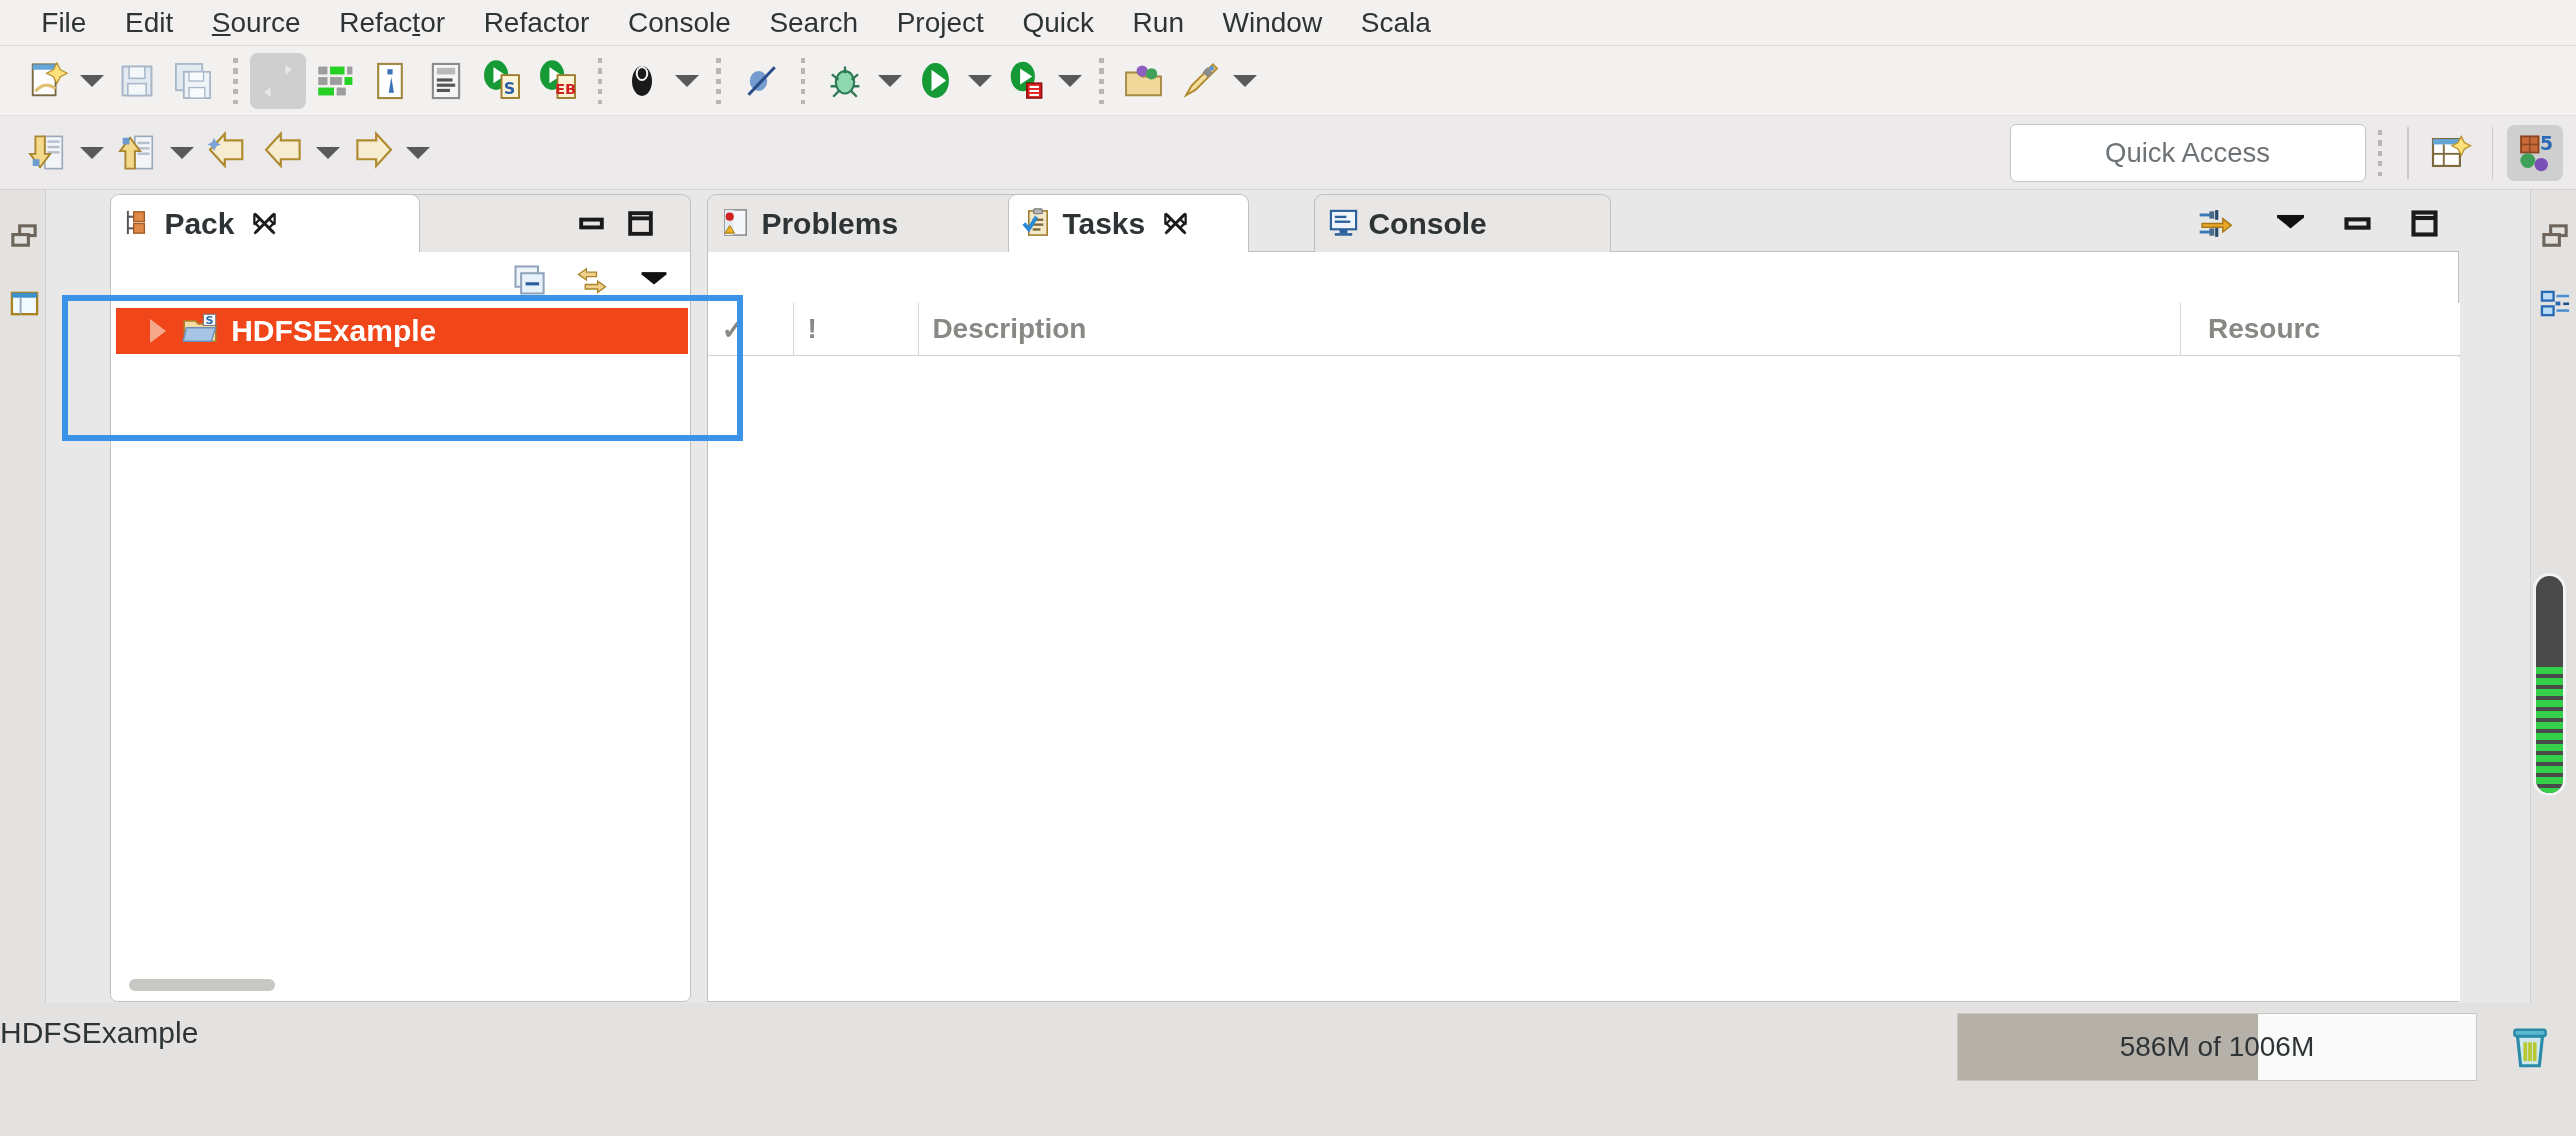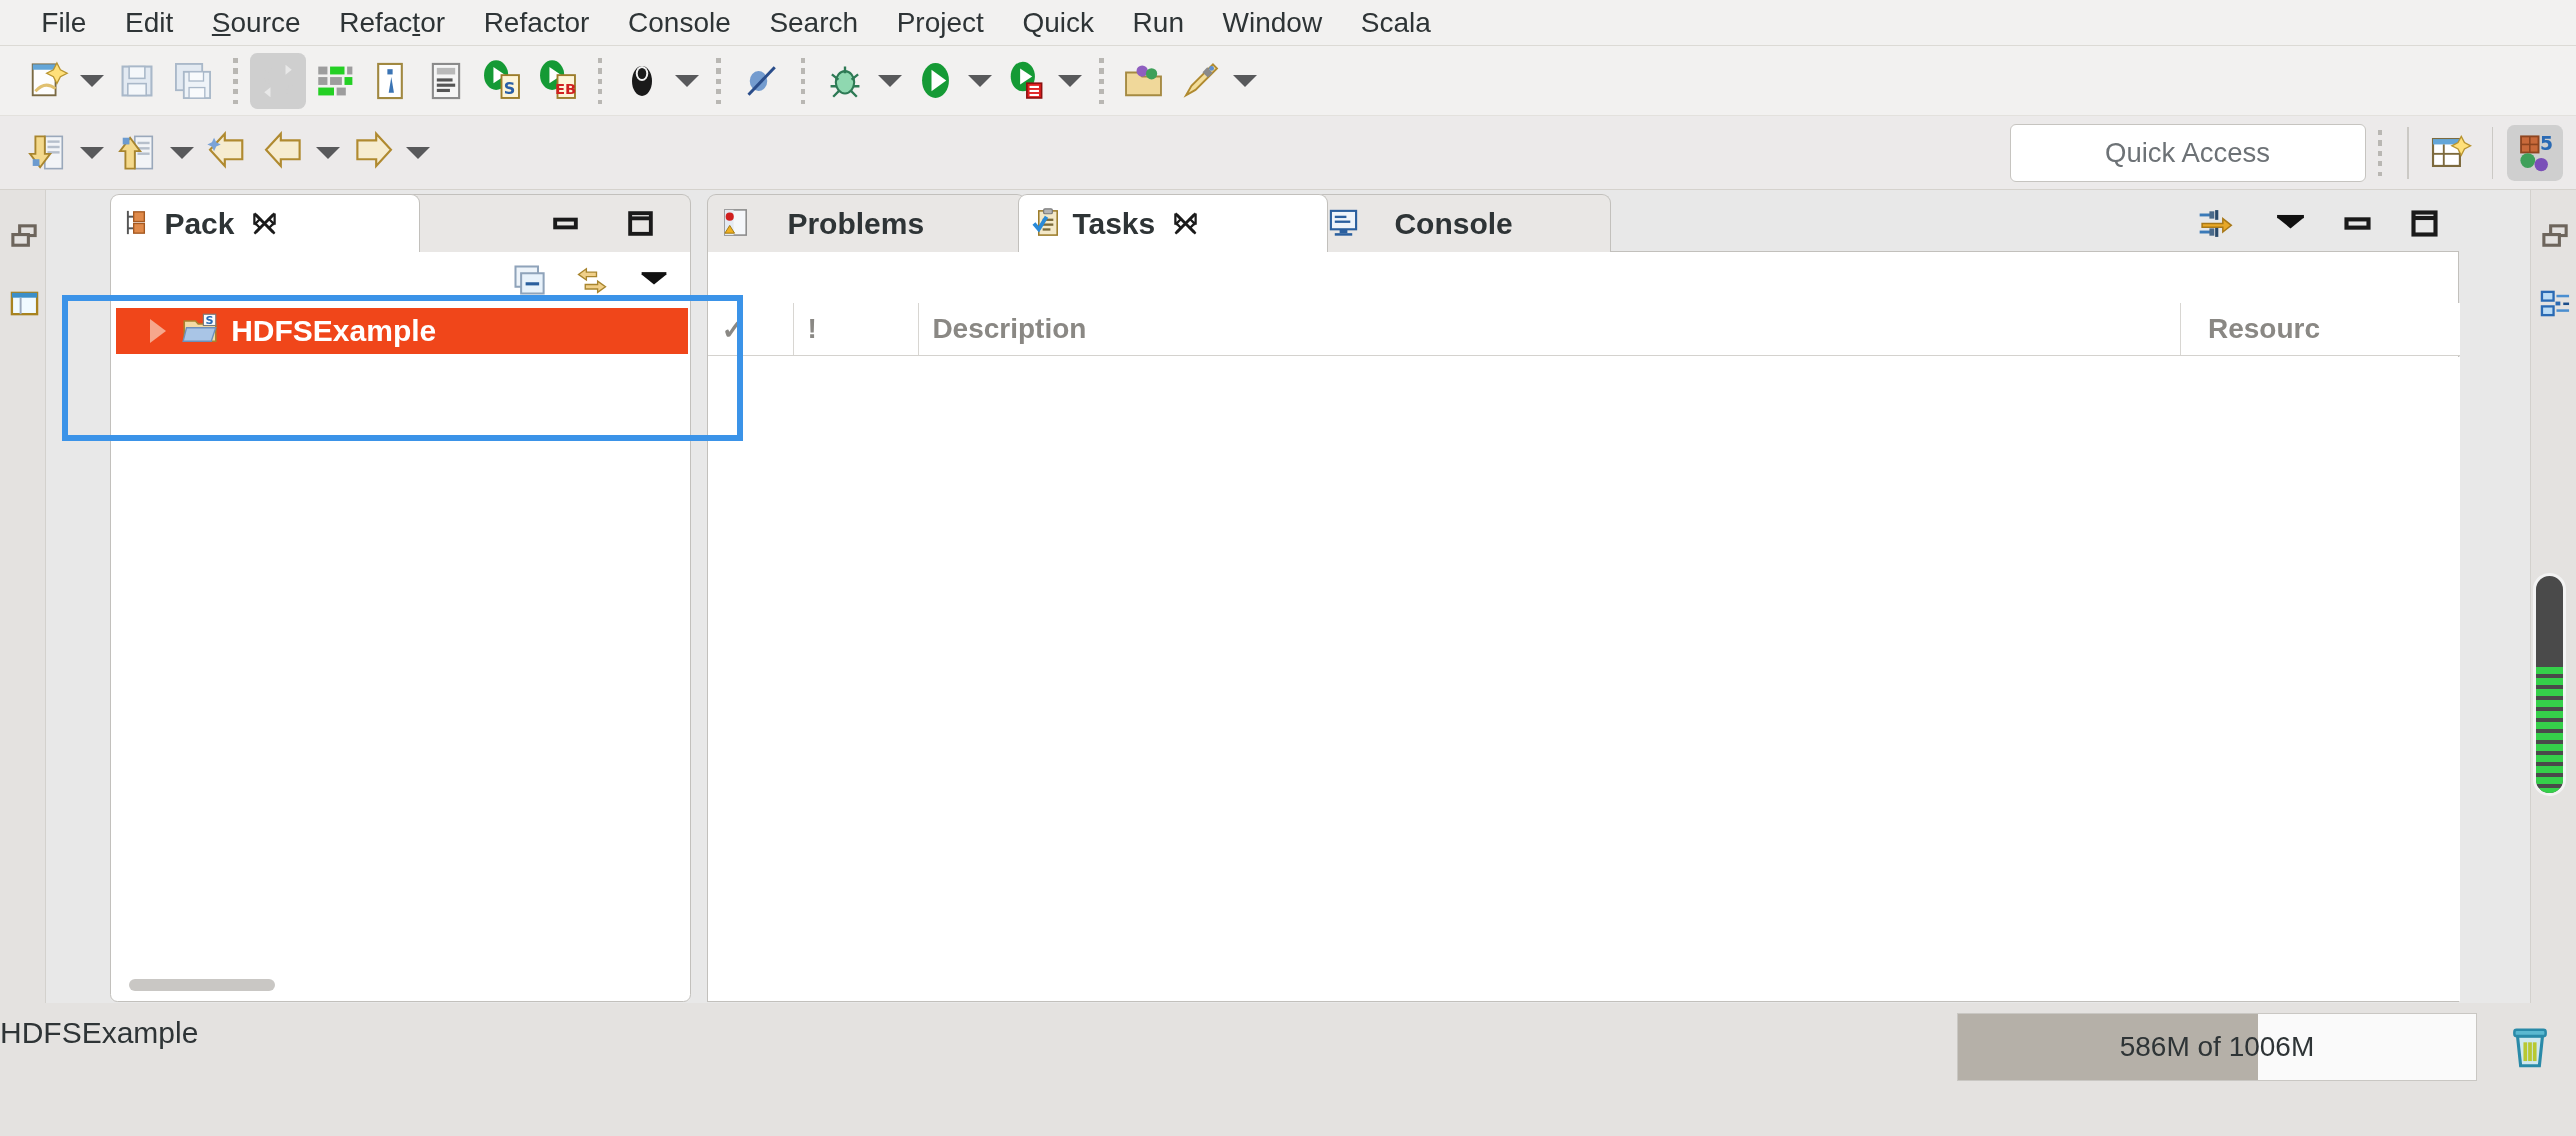--- a/index.html
+++ b/index.html
@@ -100,21 +100,21 @@
   }
   .tab {
     position: absolute; height: 58px;
     display: flex; align-items: center;
     border: 0.7px solid #c2c0bc;
     border-bottom: none;
     border-radius: 9px 9px 0 0;
     padding: 0 13.4px;
   }
   .tab.active { background: #ffffff; z-index: 3; }
-  .tab.inactive { background: #e9e7e5; z-index: 1; gap: 26px; }
+  .tab.inactive { background: #e9e7e5; z-index: 1; }
   .tab-label {
     font-size: 30px; font-weight: bold; color: #2e3436; white-space: nowrap;
     margin-left: 9px;
   }
   .tab-close {
     margin-left: 16.3px; width: 28px; height: 28px;
     display: flex; align-items: center; justify-content: center;
   }
   .pkg-body {
     position: absolute; left: 0; top: 57px; width: 581px; height: 751px;
@@ -650,21 +650,21 @@
         <svg width="31" height="31" viewBox="0 0 32 32">
           <rect x="4" y="3" width="22" height="26" fill="#f5f7fa" stroke="#8a8a8a" stroke-width="1.6"></rect>
           <rect x="4" y="3" width="9" height="26" fill="#e4eaf2"></rect>
           <circle cx="9" cy="10" r="4.2" fill="#d02020"></circle>
           <path d="M9 19 l5 8 H4z" fill="#f0b020" stroke="#a07810" stroke-width="1"></path>
         </svg>
       </span>
       <span class="tab-label">Problems</span>
     </div>
 
-    <div class="tab active" style="left:311px; width:310px;">
+    <div class="tab active" style="left:301px; width:241px;">
       <span>
         <svg width="31" height="31" viewBox="0 0 32 32">
           <rect x="7" y="4" width="19" height="25" fill="#f3e8c8" stroke="#9c7c2a" stroke-width="1.6"></rect>
           <rect x="12" y="2" width="9" height="5" rx="1.4" fill="#b5b5b5" stroke="#777" stroke-width="1.2"></rect>
           <rect x="11" y="12" width="11" height="2.4" fill="#7a6a3a"></rect>
           <rect x="11" y="17" width="11" height="2.4" fill="#7a6a3a"></rect>
           <rect x="11" y="22" width="8" height="2.4" fill="#7a6a3a"></rect>
           <path d="M2 17 l5 6 8 -13" stroke="#2a8ad8" stroke-width="4" fill="none"></path>
         </svg>
       </span>

